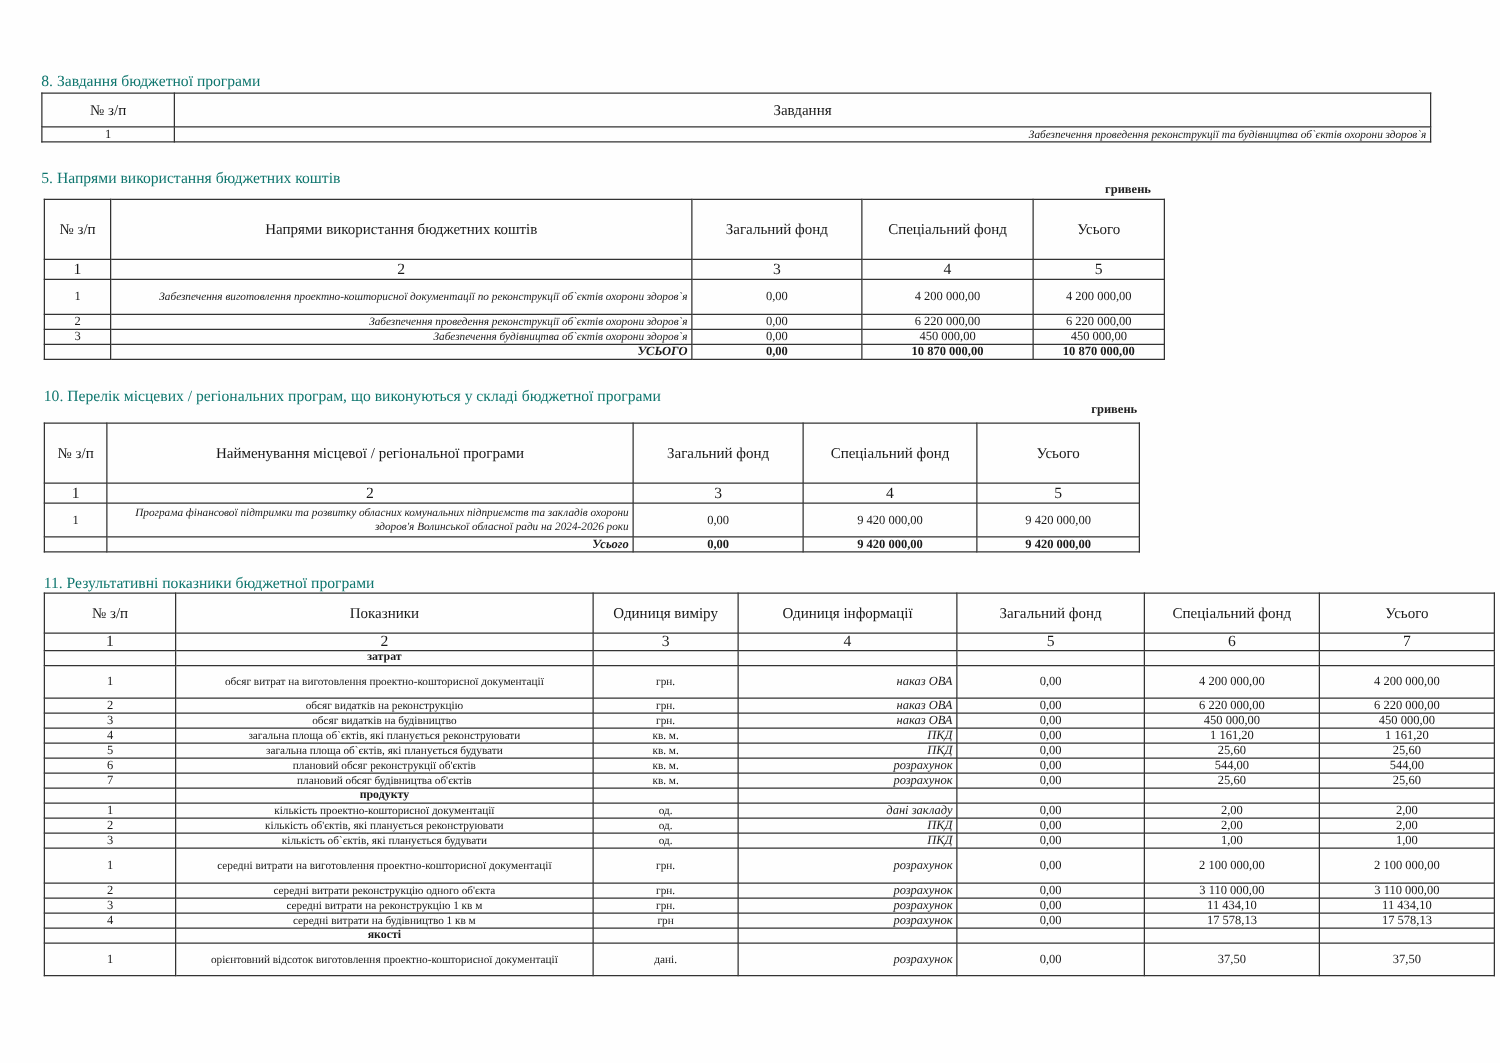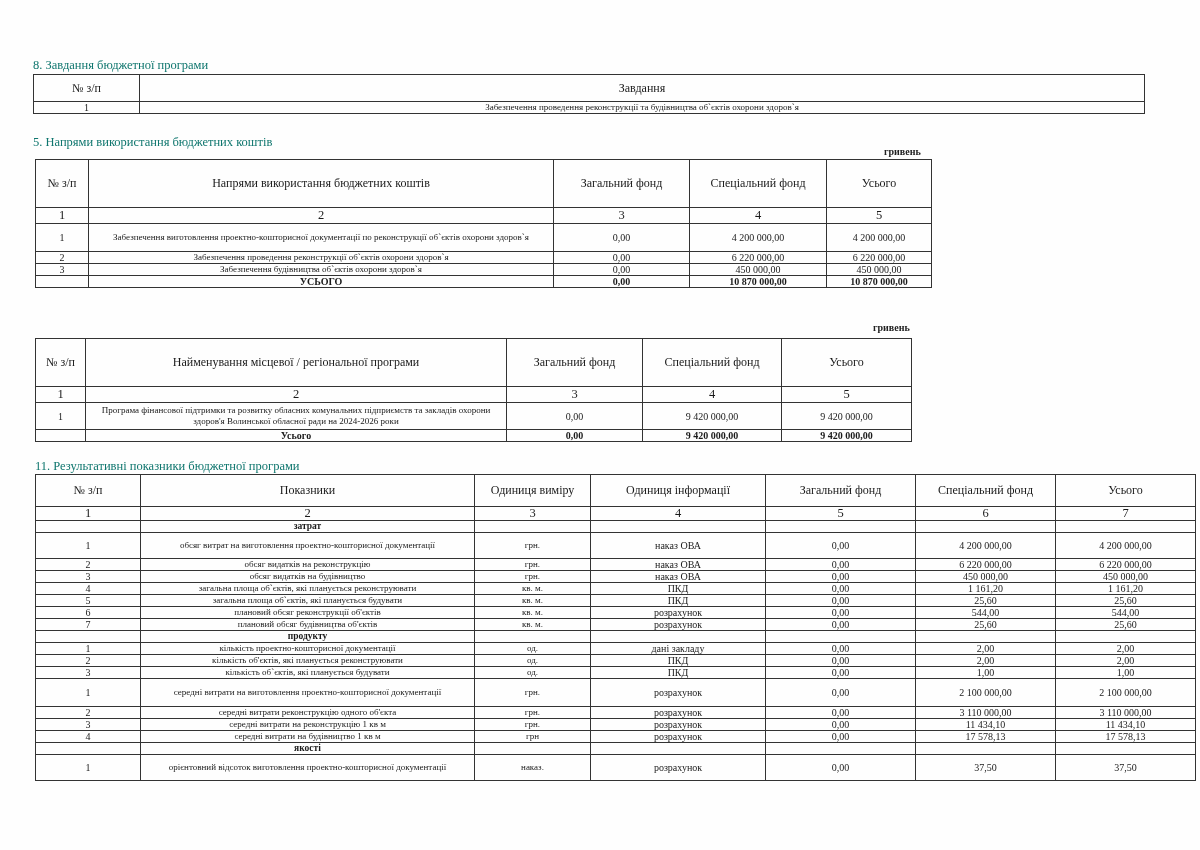--- a/index.html
+++ b/index.html
@@ -4,21 +4,21 @@
 <style>
   * { box-sizing: border-box; margin: 0; padding: 0; }
   html, body { width: 1200px; height: 850px; background: #ffffff; overflow: hidden; }
   body { position: relative; font-family: "Liberation Serif", "DejaVu Serif", serif; color: #1a1a1a; }
   .page { position: absolute; left: 0; top: 0; width: 1200px; height: 850px; background: #fefefe; }
   .sec-title { position: absolute; font-size: 12.5px; color: #0f766e; }
   .unit-note { position: absolute; font-size: 10px; font-weight: bold; color: #222; }
   table { position: absolute; border-collapse: collapse; table-layout: fixed; }
   td, th { border: 1px solid #333; font-weight: normal; font-size: 10px; line-height: 11px; padding: 0 3px; vertical-align: middle; overflow: hidden; }
   .c { text-align: center; }
-  .l { text-align: center; }
+  .l { text-align: right; font-style: italic; }
   .b { font-weight: bold; }
   .hdr { font-size: 12px; }
   .num { font-size: 12.5px; }
   .small { font-size: 9px; }
   .sub { font-weight: bold; text-align: center; font-size: 9.5px; }
 </style>
 </head>
 <body>
 
 <div class="page">
@@ -90,20 +90,21 @@
     <tr style="height:12px">
       <td></td>
       <td class="l b">УСЬОГО</td>
       <td class="c b">0,00</td>
       <td class="c b">10 870 000,00</td>
       <td class="c b">10 870 000,00</td>
     </tr>
   </tbody>
     </table>
 
+  <div class="sec-title" style="left:35px; top:310px;">10. Перелік місцевих / регіональних програм, що виконуються у складі бюджетної програми</div>
   <div class="unit-note" style="left:873px; top:322px;">гривень</div>
   <table style="left:35px; top:338px; width:876px;">
     <colgroup>
         <col style="width:50px">
         <col style="width:421px">
         <col style="width:136px">
         <col style="width:139px">
         <col style="width:130px">
       </colgroup>
     <tbody>
@@ -319,21 +320,21 @@
           <td class="sub">якості</td>
           <td></td>
           <td></td>
           <td></td>
           <td></td>
           <td></td>
         </tr>
         <tr style="height: 26px;">
           <td class="c">1</td>
           <td class="c small">орієнтовний відсоток виготовлення проектно-кошторисної документації</td>
-          <td class="c small">наказ.</td>
+          <td class="c small">дані.</td>
           <td class="l">розрахунок</td>
           <td class="c">0,00</td>
           <td class="c">37,50</td>
           <td class="c">37,50</td>
         </tr>
       </tbody>
   </table>
 
 </div>
 

